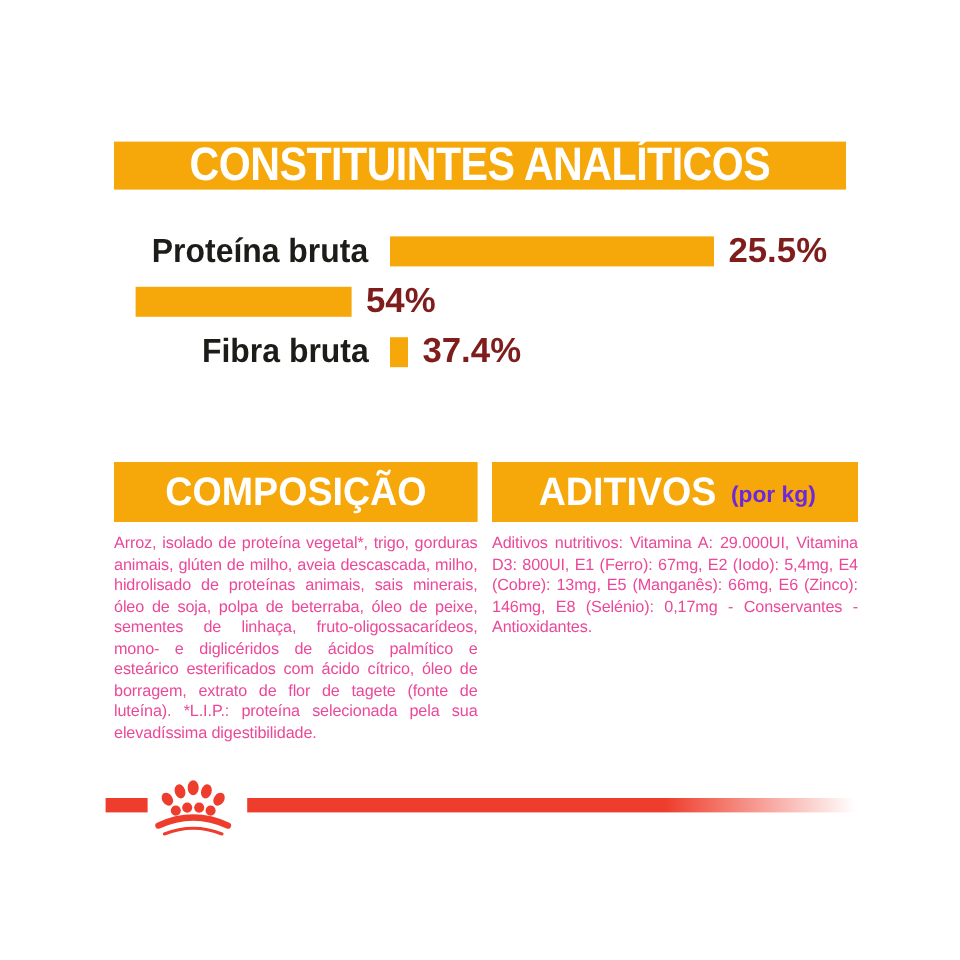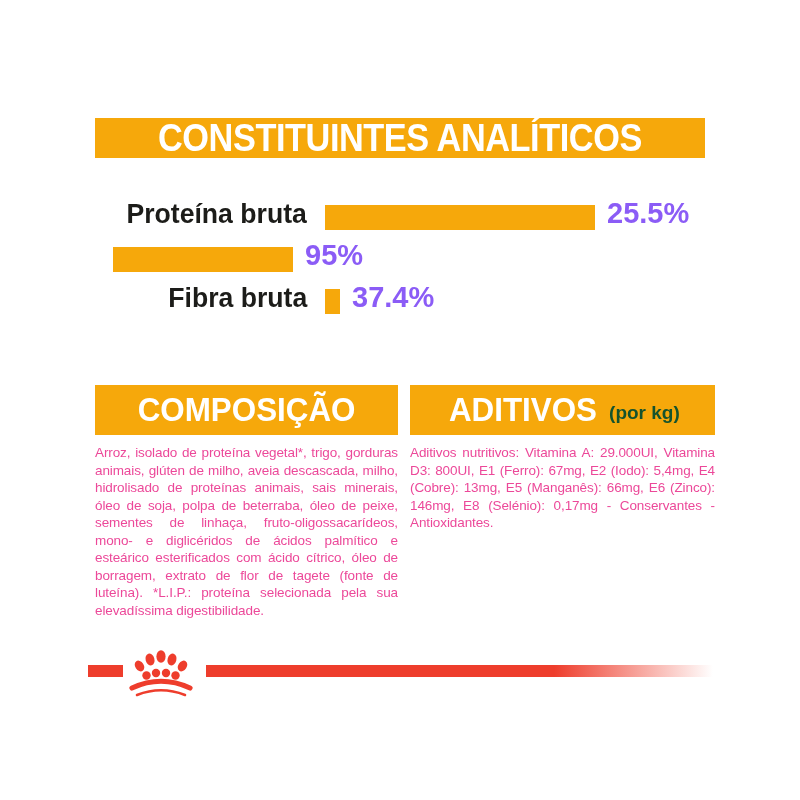--- a/index.html
+++ b/index.html
@@ -32,21 +32,21 @@
   }
 
   
   .chart {
     position: absolute;
     left: 95px; top: 188px;
     width: 640px;
   }
   .chart-row {
     display: flex;
-    align-items: flex-end;
+    align-items: center;
     height: 42px;
   }
   .chart-label {
     width: 212px;
     text-align: right;
     font-size: 28px;
     font-weight: 700;
     color: #1c1c19;
     white-space: nowrap;
     flex: none;
@@ -62,21 +62,21 @@
   .chart-bar {
     height: 25px;
     background: var(--yellow, #F6A80B);
     margin-left: 18px;
     flex: none;
   }
   .chart-value {
     margin-left: 12px;
     font-size: 29px;
     font-weight: 700;
-    color: #8b5cf6;
+    color: #7f1d1d;
     white-space: nowrap;
   }
 
   
   .col { position: absolute; top: 385px; }
   .col-left  { left: 95px;  width: 303px; }
   .col-right { left: 410px; width: 305px; }
 
   .sec-header {
     height: 50px;
@@ -87,21 +87,21 @@
   }
   .sec-title {
     display: inline-block;
     color: #ffffff;
     font-size: 33px;
     font-weight: 700;
     transform: scaleX(0.95);
     white-space: nowrap;
   }
   .sec-suffix {
-    color: #14532d;
+    color: #6d28d9;
     font-size: 19px;
     font-weight: 700;
     white-space: nowrap;
     padding-top: 6px;
   }
   .body-text {
     margin: 9px 0 0 0;
     font-size: 13.5px;
     line-height: 17.5px;
     letter-spacing: -0.1px;
@@ -142,21 +142,21 @@
   </div>
 
   <div class="chart">
       <div class="chart-row">
         <div class="chart-label"><span class="lbl">Proteína bruta</span></div>
         <div class="chart-bar" style="width: 270px;"></div>
         <div class="chart-value">25.5%</div>
       </div>
       <div class="chart-row">
         <div class="chart-bar" style="width: 180px;"></div>
-        <div class="chart-value">95%</div>
+        <div class="chart-value">54%</div>
       </div>
       <div class="chart-row">
         <div class="chart-label"><span class="lbl">Fibra bruta</span></div>
         <div class="chart-bar" style="width: 15px;"></div>
         <div class="chart-value">37.4%</div>
       </div>
     </div>
 
   <div class="col col-left">
     <div class="sec-header">

